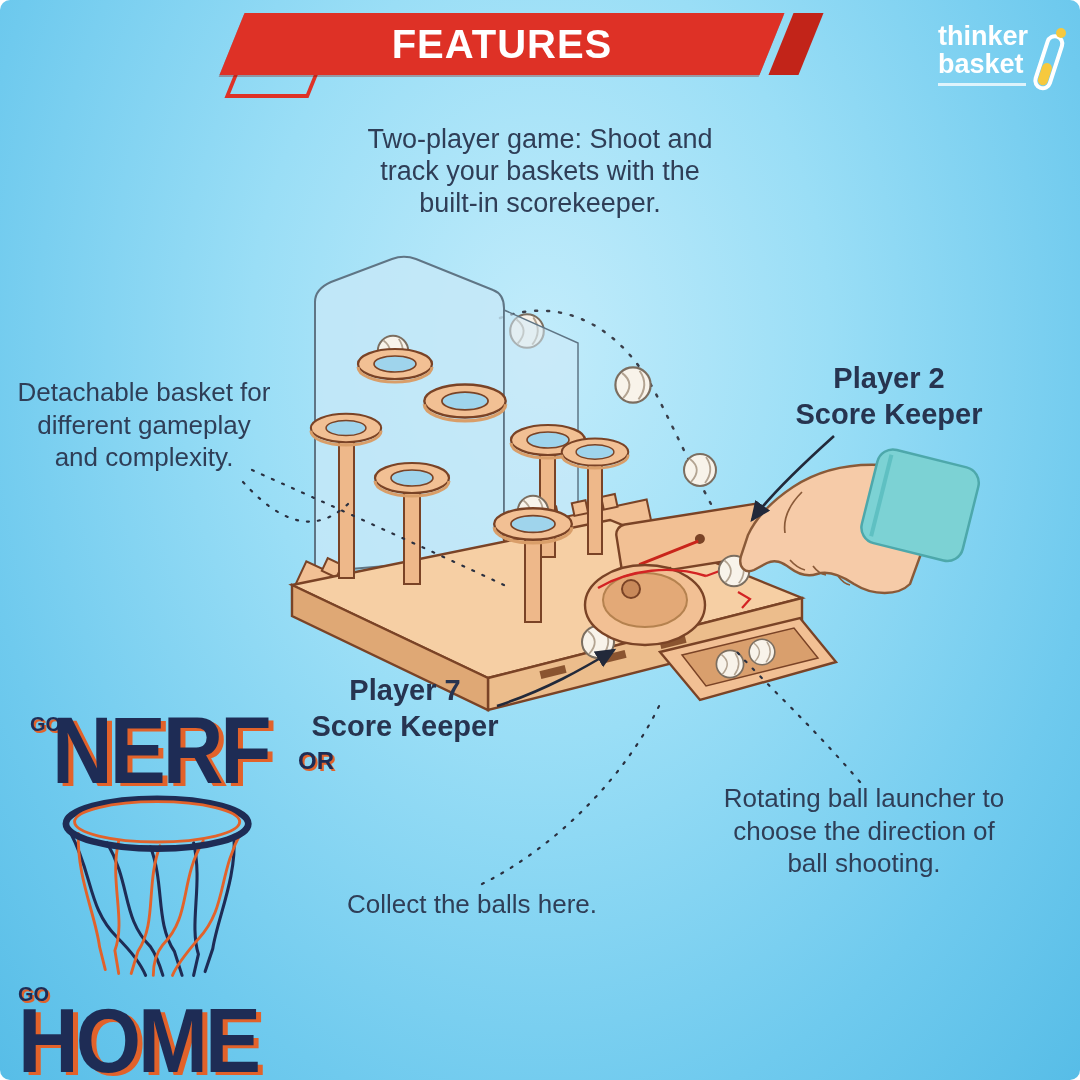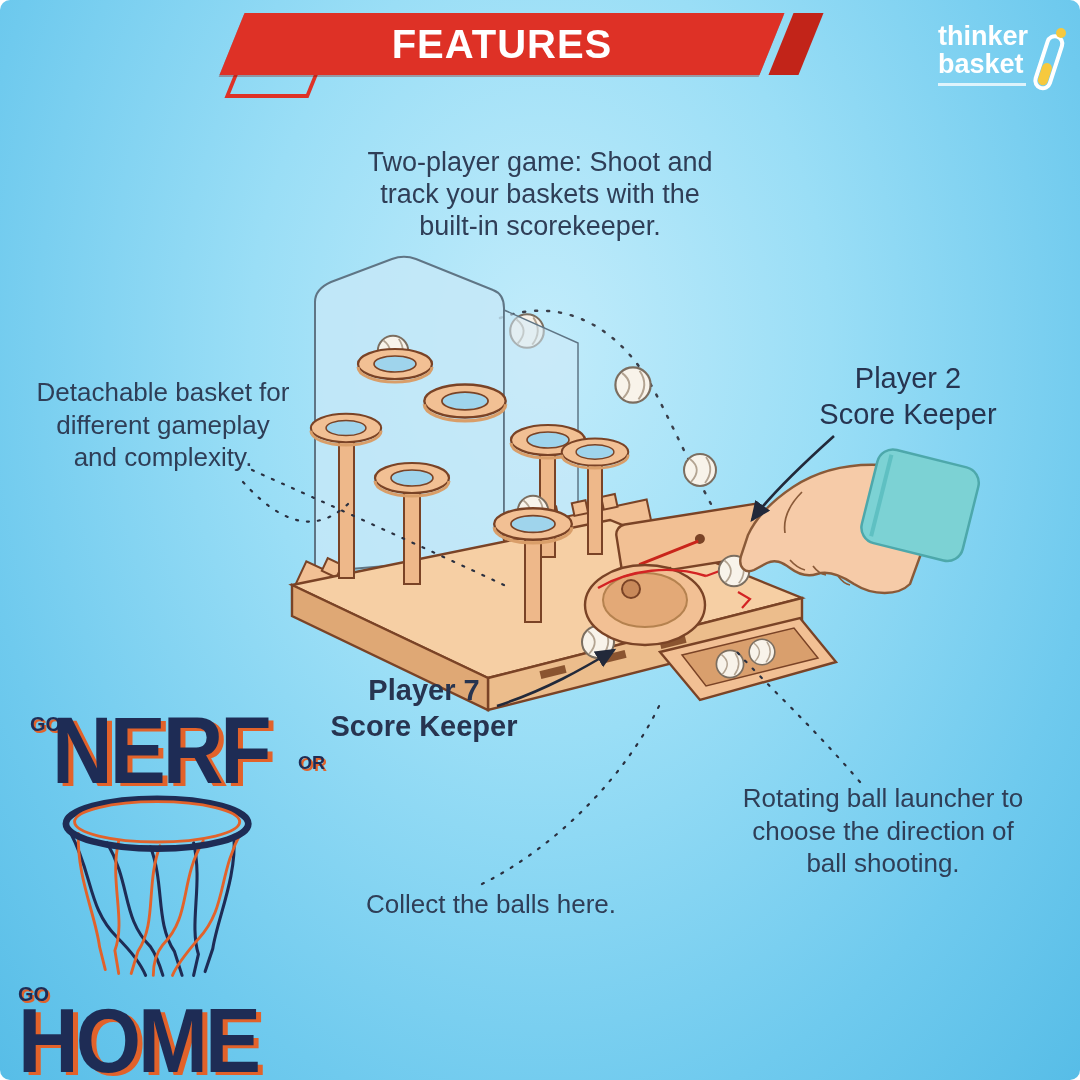--- a/index.html
+++ b/index.html
@@ -23,42 +23,42 @@
     color:#ffffff;font-size:40px;font-weight:900;letter-spacing:1px;}
 
   
   .logo{position:absolute;left:938px;top:23px;width:132px;color:#fff;}
   .logo .l1,.logo .l2{font-size:27px;font-weight:bold;line-height:1.02;}
   .logo-tagline{width:88px;height:3px;background:rgba(255,255,255,.75);margin-top:5px;}
   .tube{position:absolute;right:2px;top:4px;width:40px;height:72px;}
 
   
   .intro{position:absolute;left:240px;top:124px;width:600px;text-align:center;
-    font-size:27px;font-weight:500;color:#2f3e57;line-height:1.18;margin-top:23px;}
+    font-size:27px;font-weight:500;color:#2f3e57;line-height:1.18;}
 
   
   .illo{position:absolute;left:0;top:0;width:1080px;height:1080px;z-index:1;}
 
   
-  .callout{position:absolute;z-index:3;text-align:center;color:#2f3e57;line-height:1.25;padding-left:19px;}
+  .callout{position:absolute;z-index:3;text-align:center;color:#2f3e57;line-height:1.25;}
   .detachable{left:0;top:376px;width:288px;font-size:26px;}
-  .player2{left:765px;top:360px;width:248px;font-size:29px;font-weight:normal;color:#273450;}
+  .player2{left:765px;top:360px;width:248px;font-size:29px;font-weight:bold;color:#273450;}
   .player1{left:286px;top:672px;width:238px;font-size:29px;font-weight:bold;color:#273450;}
   .rotating{left:708px;top:782px;width:312px;font-size:26px;}
   .collect{left:322px;top:888px;width:300px;font-size:26px;}
 
   
   .slogan{position:absolute;left:0;top:695px;width:335px;height:385px;z-index:2;}
   .big{position:absolute;font-size:84px;font-weight:bold;color:#1e2c55;line-height:1;
     letter-spacing:-3px;text-shadow:5px 3px 0 #e2622a;transform-origin:top left;}
   .nerf{left:52px;top:8px;transform:scaleY(1.12);}
   .home{left:18px;top:300px;transform:scaleY(1.08);}
   .go{position:absolute;font-weight:bold;color:#1e2c55;text-shadow:2px 2px 0 #e2622a;}
   .go-top{left:30px;top:18px;font-size:20px;}
-  .or{left:298px;top:58px;font-size:18px;}
+  .or{left:298px;top:52px;font-size:24px;}
   .go-bottom{left:18px;top:288px;font-size:20px;}
   .net{position:absolute;left:46px;top:98px;width:228px;height:192px;}
 </style>
 </head>
 <body>
 
 <div class="canvas">
 
   <div class="banner-echo"></div>
   <div class="banner-bg"></div>

